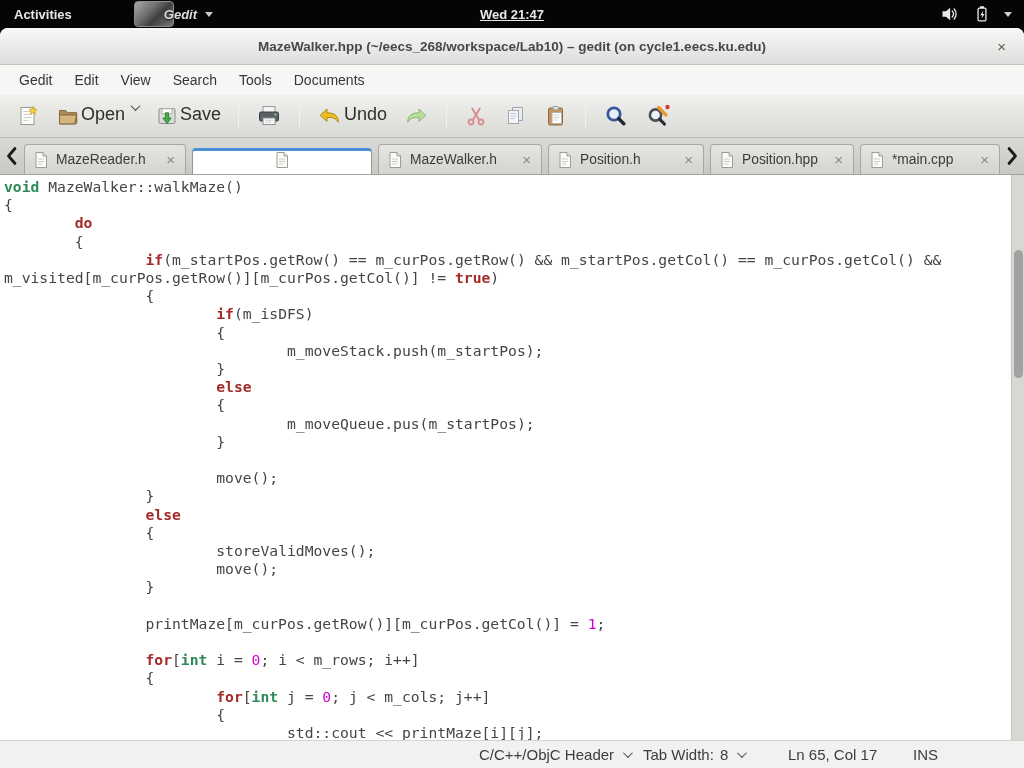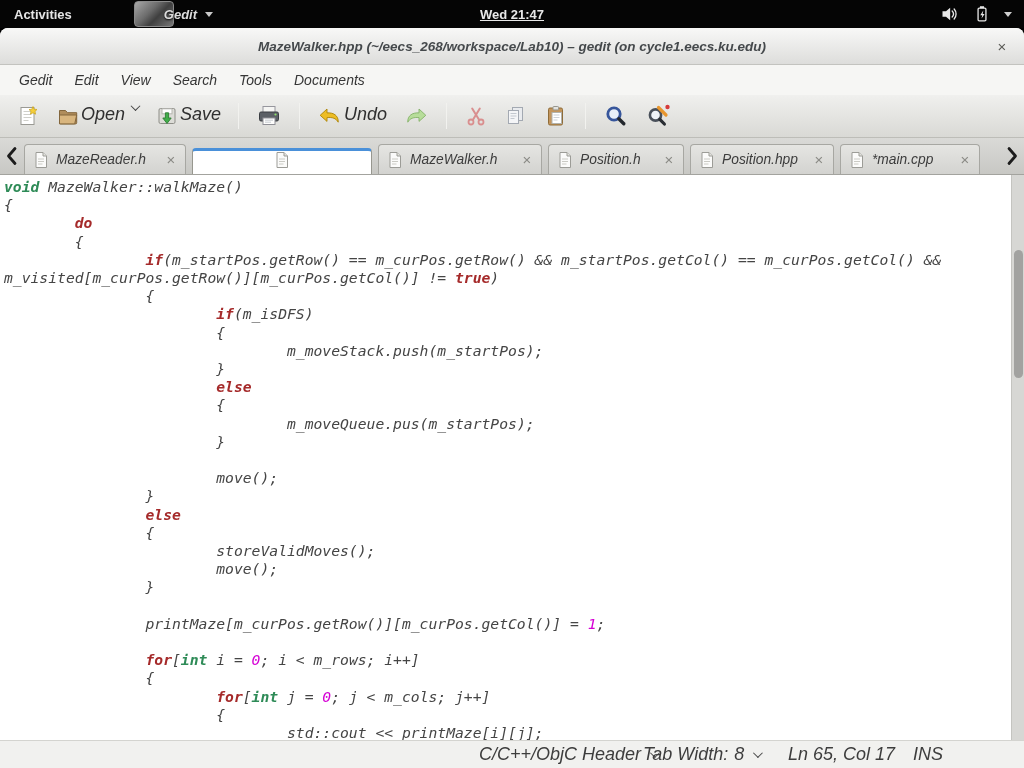--- a/index.html
+++ b/index.html
@@ -10,21 +10,21 @@
   .activities { font-size:13px; font-weight:700; padding:0 14px; height:100%; display:flex; align-items:center; }
   .appmenu { display:flex; align-items:center; height:100%; margin-left:48px; gap:6px; }
   .appicon { width:40px; height:26px; border-radius:4px; background:linear-gradient(135deg,#a8a8a8 0%,#6b6b6b 40%,#3f3f3f 60%,#777 100%); border:1px solid #8b8b8b; margin-right:-16px; }
   .appname { font-size:13px; font-weight:700; color:#dcdcdc; z-index:1; text-shadow:0 1px 2px #000;font-style:italic; }
   .appcaret { width:0; height:0; border-left:4px solid transparent; border-right:4px solid transparent; border-top:5px solid #c9c9c9; margin-left:2px; }
   .clock { position:absolute; left:0; right:0; text-align:center; font-size:13px; font-weight:700; color:#e8e8e8; pointer-events:none;text-decoration:underline; }
   .sysarea { margin-left:auto; display:flex; align-items:center; gap:13px; padding-right:12px; height:100%; }
   .syscaret { width:0; height:0; border-left:4px solid transparent; border-right:4px solid transparent; border-top:5px solid #cfcfcf; }
 
   
-  .window { position:absolute; top:28px; left:0; width:1024px; height:740px; background:#fff; border-radius:8px 8px 0 0; overflow:hidden; display:flex; flex-direction:column;font-style:italic; }
+  .window { position:absolute; top:28px; left:0; width:1024px; height:740px; background:#fff; border-radius:8px 8px 0 0; overflow:hidden; display:flex; flex-direction:column; }
 
   .titlebar { height:37px; flex:0 0 37px; background:linear-gradient(#f8f8f7,#dddddb); border-bottom:1px solid #c3c3bf; position:relative; display:flex; align-items:center; justify-content:center; }
   .titletext { font-size:13.5px; font-weight:700; color:#45494c; }
   .titleclose { position:absolute; right:12px; top:0; height:100%; display:flex; align-items:center; font-size:15px; color:#5a5a56; padding:0 6px; cursor:default; }
 
   .menubar { height:30px; flex:0 0 30px; background:#f6f6f4; display:flex; align-items:center; padding-left:8px; }
   .menuitem { font-size:14px; color:#363636; padding:4px 11px; border-radius:3px; }
 
   .toolbar { height:43px; flex:0 0 43px; background:linear-gradient(#f0f0ee,#d9d9d5); border-bottom:1px solid #bdbdb8; display:flex; align-items:center; padding:0 10px; gap:4px; }
   .tbtn { display:flex; align-items:flex-start; gap:1px; padding:4px 6px; border-radius:3px; font-size:18px; color:#2f2f2f; }
@@ -32,34 +32,34 @@
   .tcaret { width:7px; height:7px; border-right:1.6px solid #444; border-bottom:1.6px solid #444; transform:rotate(45deg) translate(-1px,-1px); margin-left:6px; }
 
   
   .tabbar { height:37px; flex:0 0 37px; background:linear-gradient(#dadad7,#c8c8c4); border-bottom:1px solid #a3a39e; display:flex; align-items:flex-end; position:relative; }
   .tabnav { width:24px; height:100%; display:flex; align-items:center; justify-content:center; }
   .tabs { display:flex; gap:6px; align-items:flex-end; flex:1; overflow:hidden; }
   .tab { height:30px; display:flex; align-items:center; padding:0 8px; background:linear-gradient(#e5e5e2,#d3d3d0); border:1px solid #a7a7a2; border-bottom:none; border-radius:4px 4px 0 0; font-size:13.8px; color:#3c3c3c; }
   .tab.active { height:27px; background:#fff; border-color:#97978f; border-top:3px solid #4a90d9; margin-bottom:-1px; z-index:2;flex-direction:column; }
   .tablabel { margin:0 10px 0 7px; white-space:nowrap; overflow:hidden; flex:1; }
   .tabclose { color:#8a8a85; font-size:15px; margin-left:auto; padding:0 2px; }
-  .t1{width:162px} .t2{width:180px} .t3{width:164px} .t4{width:136px} .t5{width:144px} .t6{width:140px}
+  .t1{width:162px} .t2{width:180px} .t3{width:164px} .t4{width:156px} .t5{width:144px} .t6{width:140px}
 
   
   .editor { flex:1; position:relative; background:#fff; overflow:hidden; }
   .code { position:absolute; top:3px; left:4px; right:14px; bottom:0; font-family:"DejaVu Sans Mono","Liberation Mono",monospace; font-size:14.7px; color:#454545; }
   .code-line { white-space:pre; tab-size:8; line-height:18.2px; min-height:18.2px; }
   .tok-keyword { color:#a52a2a; font-weight:bold; }
   .tok-type { color:#2e8b57; font-weight:bold; }
   .tok-number { color:#d500d5; }
   .vscroll { position:absolute; top:0; right:0; bottom:0; width:13px; background:#d7d7d4; border-left:1px solid #c4c4c0; }
   .vthumb { position:absolute; left:2px; top:75px; width:9px; height:128px; background:#a2a2a0; border-radius:5px; }
 
   
-  .statusbar { height:28px; flex:0 0 28px; background:#f1f1ef; border-top:1px solid #d4d4d0; position:relative; font-size:18px; color:#3d3d3d; }
+  .statusbar { height:28px; flex:0 0 28px; background:#f1f1ef; border-top:1px solid #d4d4d0; position:relative; font-size:15px; color:#3d3d3d; }
   .sitem { position:absolute; top:0; height:100%; display:flex; align-items:center; gap:6px; }
   .s-lang { left:479px; } .s-tabw { left:643px; } .s-pos { left:788px; } .s-ins { left:913px; }
   .scaret { width:7px; height:7px; border-right:1.5px solid #4a4a4a; border-bottom:1.5px solid #4a4a4a; transform:rotate(45deg) translateY(-2px); margin-left:3px; }
 
   svg { display:block; }
 </style>
 </head>
 <body>
 
 <div class="topbar">

